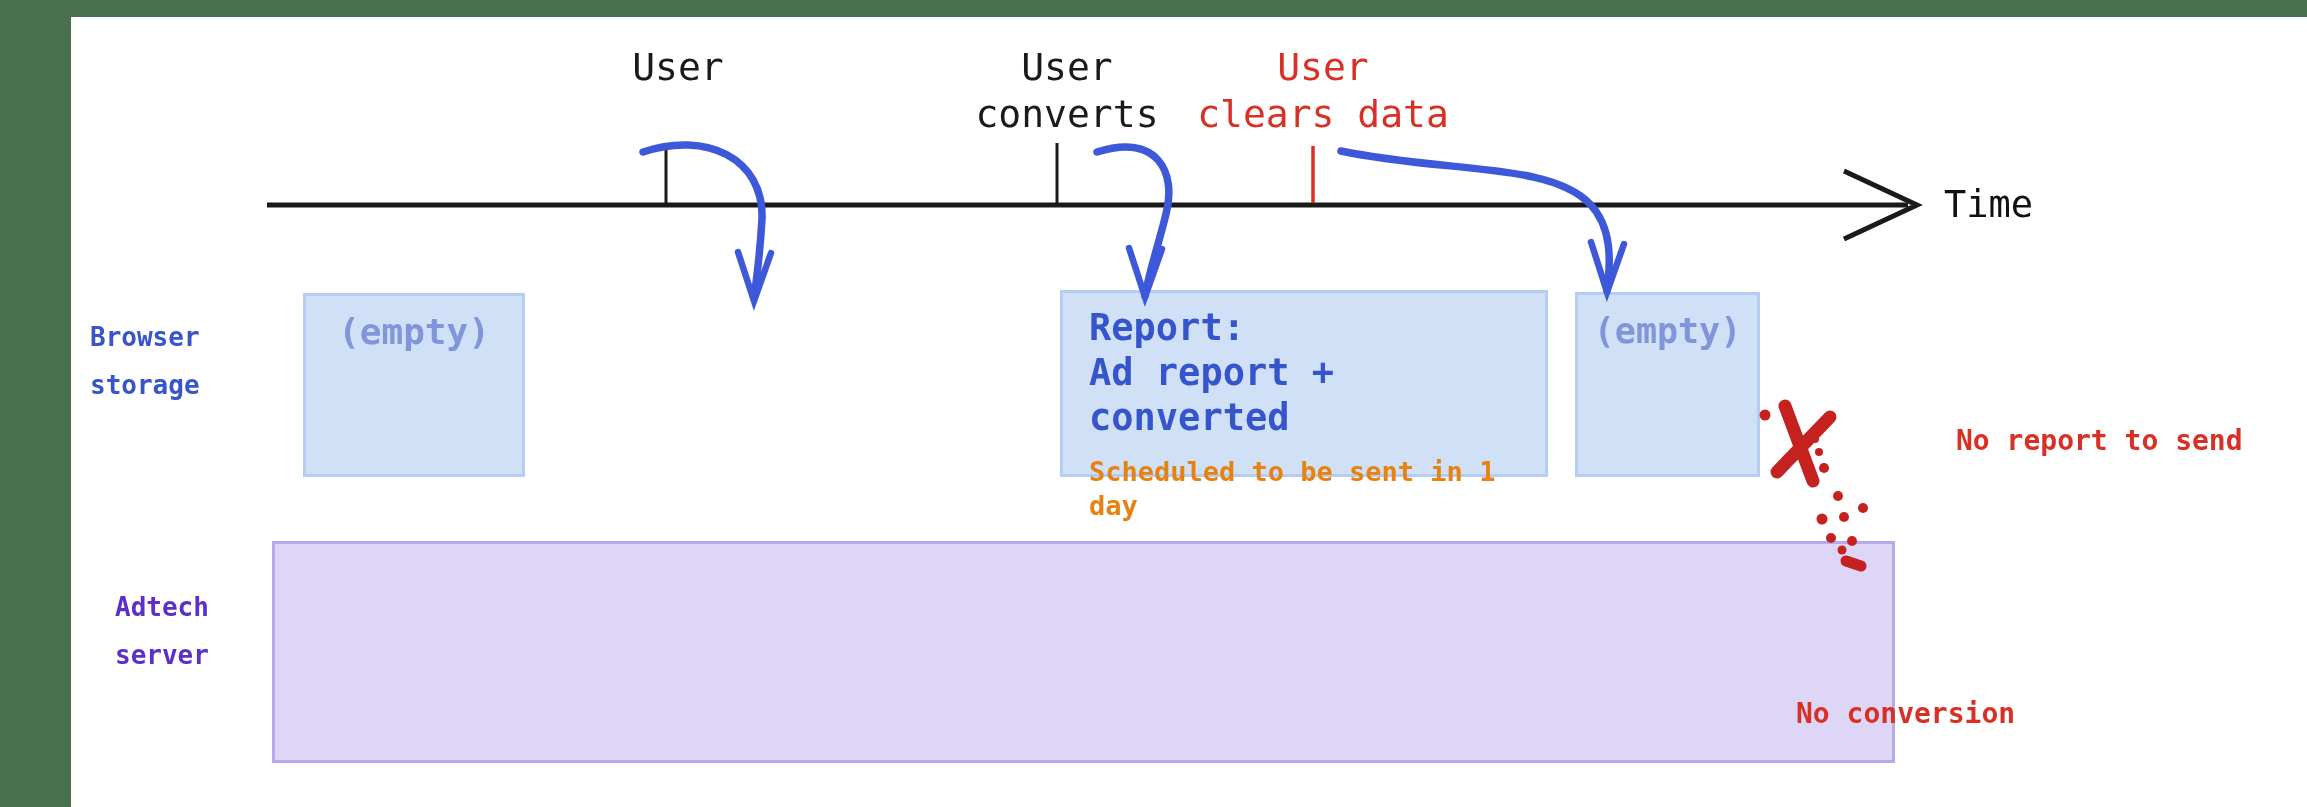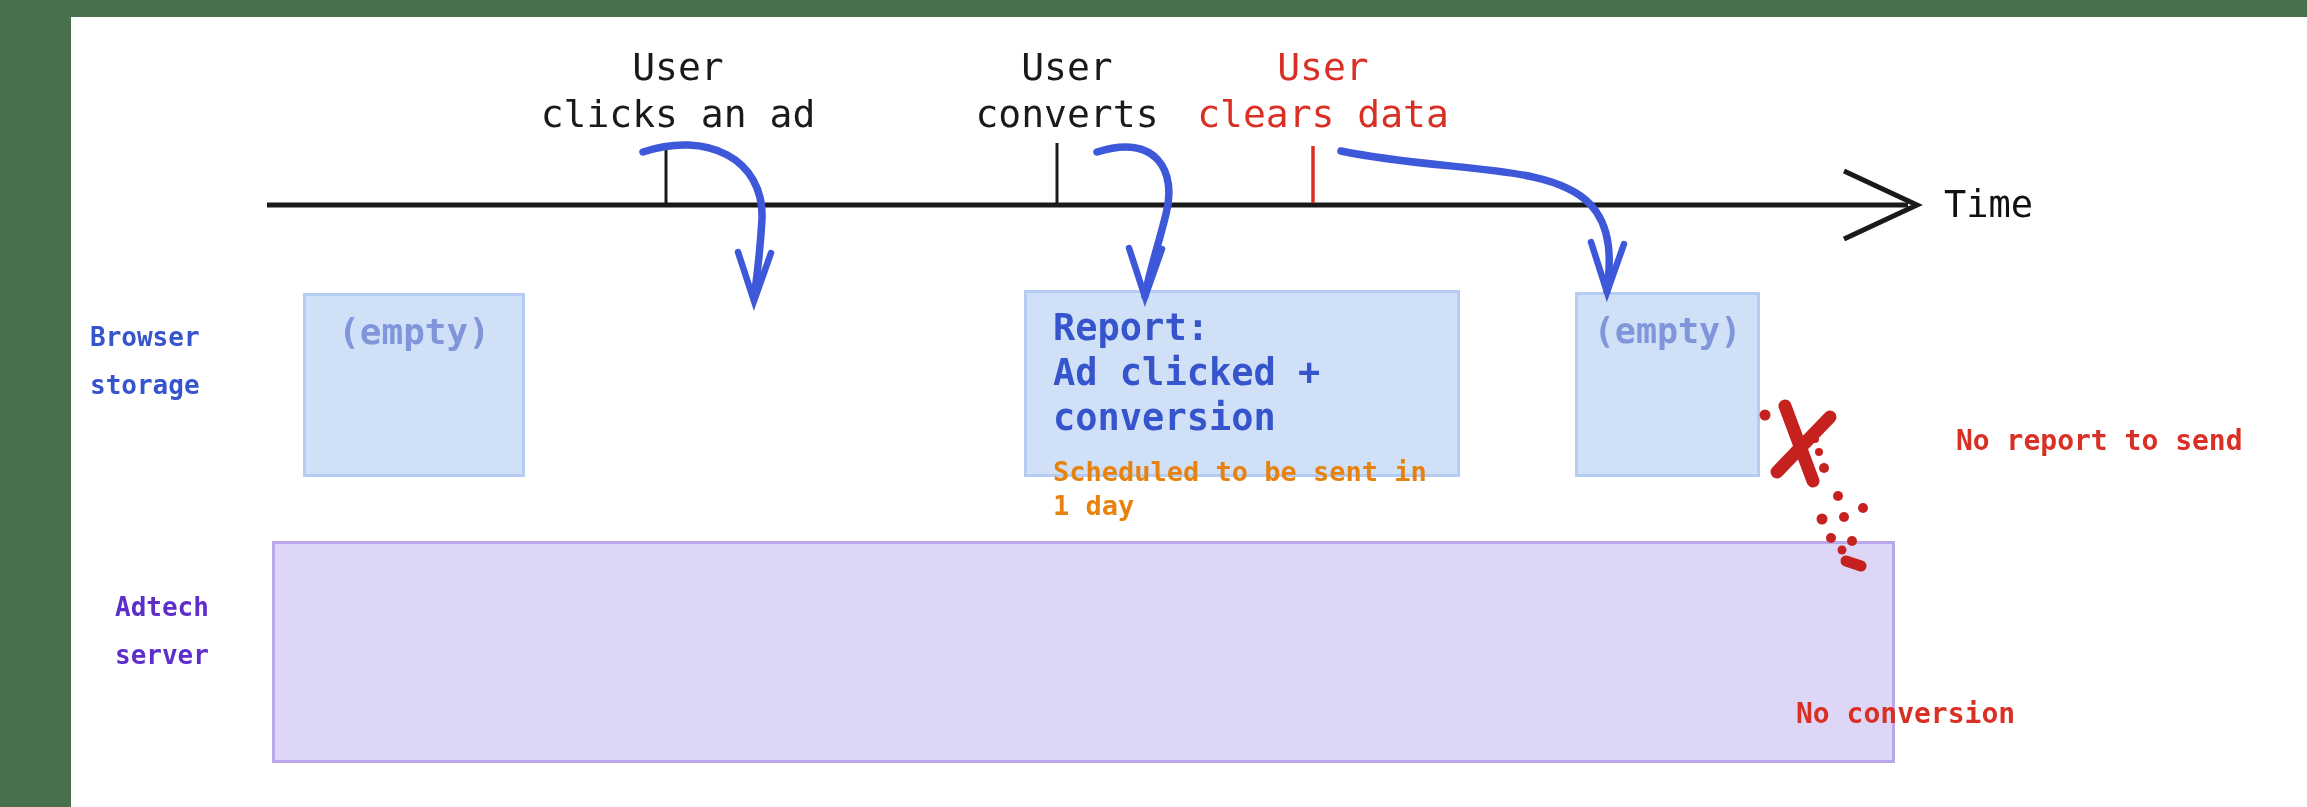--- a/index.html
+++ b/index.html
@@ -31,24 +31,24 @@
 <body>
 
 <div id="stage">
   <div id="canvas"></div>
 
   <div class="abs sbox" style="left:303px;top:293px;width:222px;height:184px;">
     <div class="empty-text" style="padding-top:15px;font-size:36px;">(empty)</div>
   </div>
 
 
-  <div class="abs sbox" style="left:1024px;top:290px;width:436px;height:187px;">
+  <div class="abs sbox" style="left:1060px;top:290px;width:488px;height:187px;">
     <div style="padding:12px 0 0 26px;">
       <div class="box-blue-text" style="font-size:37px;line-height:45px;">Report:</div>
-      <div class="box-blue-text" style="font-size:37px;line-height:45px;">Ad clicked + conversion</div>
+      <div class="box-blue-text" style="font-size:37px;line-height:45px;">Ad report + converted</div>
       <div class="note-orange">Scheduled to be sent in 1 day</div>
     </div>
   </div>
 
   <div class="abs sbox" style="left:1575px;top:292px;width:185px;height:185px;">
     <div class="empty-text" style="padding-top:16px;font-size:35px;">(empty)</div>
   </div>
 
   <div class="abs server-box" style="left:272px;top:541px;width:1623px;height:222px;"></div>
 
@@ -85,21 +85,20 @@
       <circle cx="1863" cy="508" r="5" stroke="none"></circle>
       <circle cx="1831" cy="538" r="5" stroke="none"></circle>
       <circle cx="1852" cy="541" r="5" stroke="none"></circle>
       <circle cx="1842" cy="550" r="4.5" stroke="none"></circle>
       <line x1="1846" y1="561" x2="1861" y2="566" stroke-width="11" stroke-linecap="round"></line>
     </g>
   </svg>
 
   <div class="abs event-label" style="left:468px;top:44px;">
     <div>User</div>
-    <div>clicks an ad</div>
   </div>
   <div class="abs event-label" style="left:857px;top:44px;">
     <div>User</div>
     <div>converts</div>
   </div>
   <div class="abs event-label red" style="left:1113px;top:44px;">
     <div>User</div>
     <div>clears data</div>
   </div>
 

